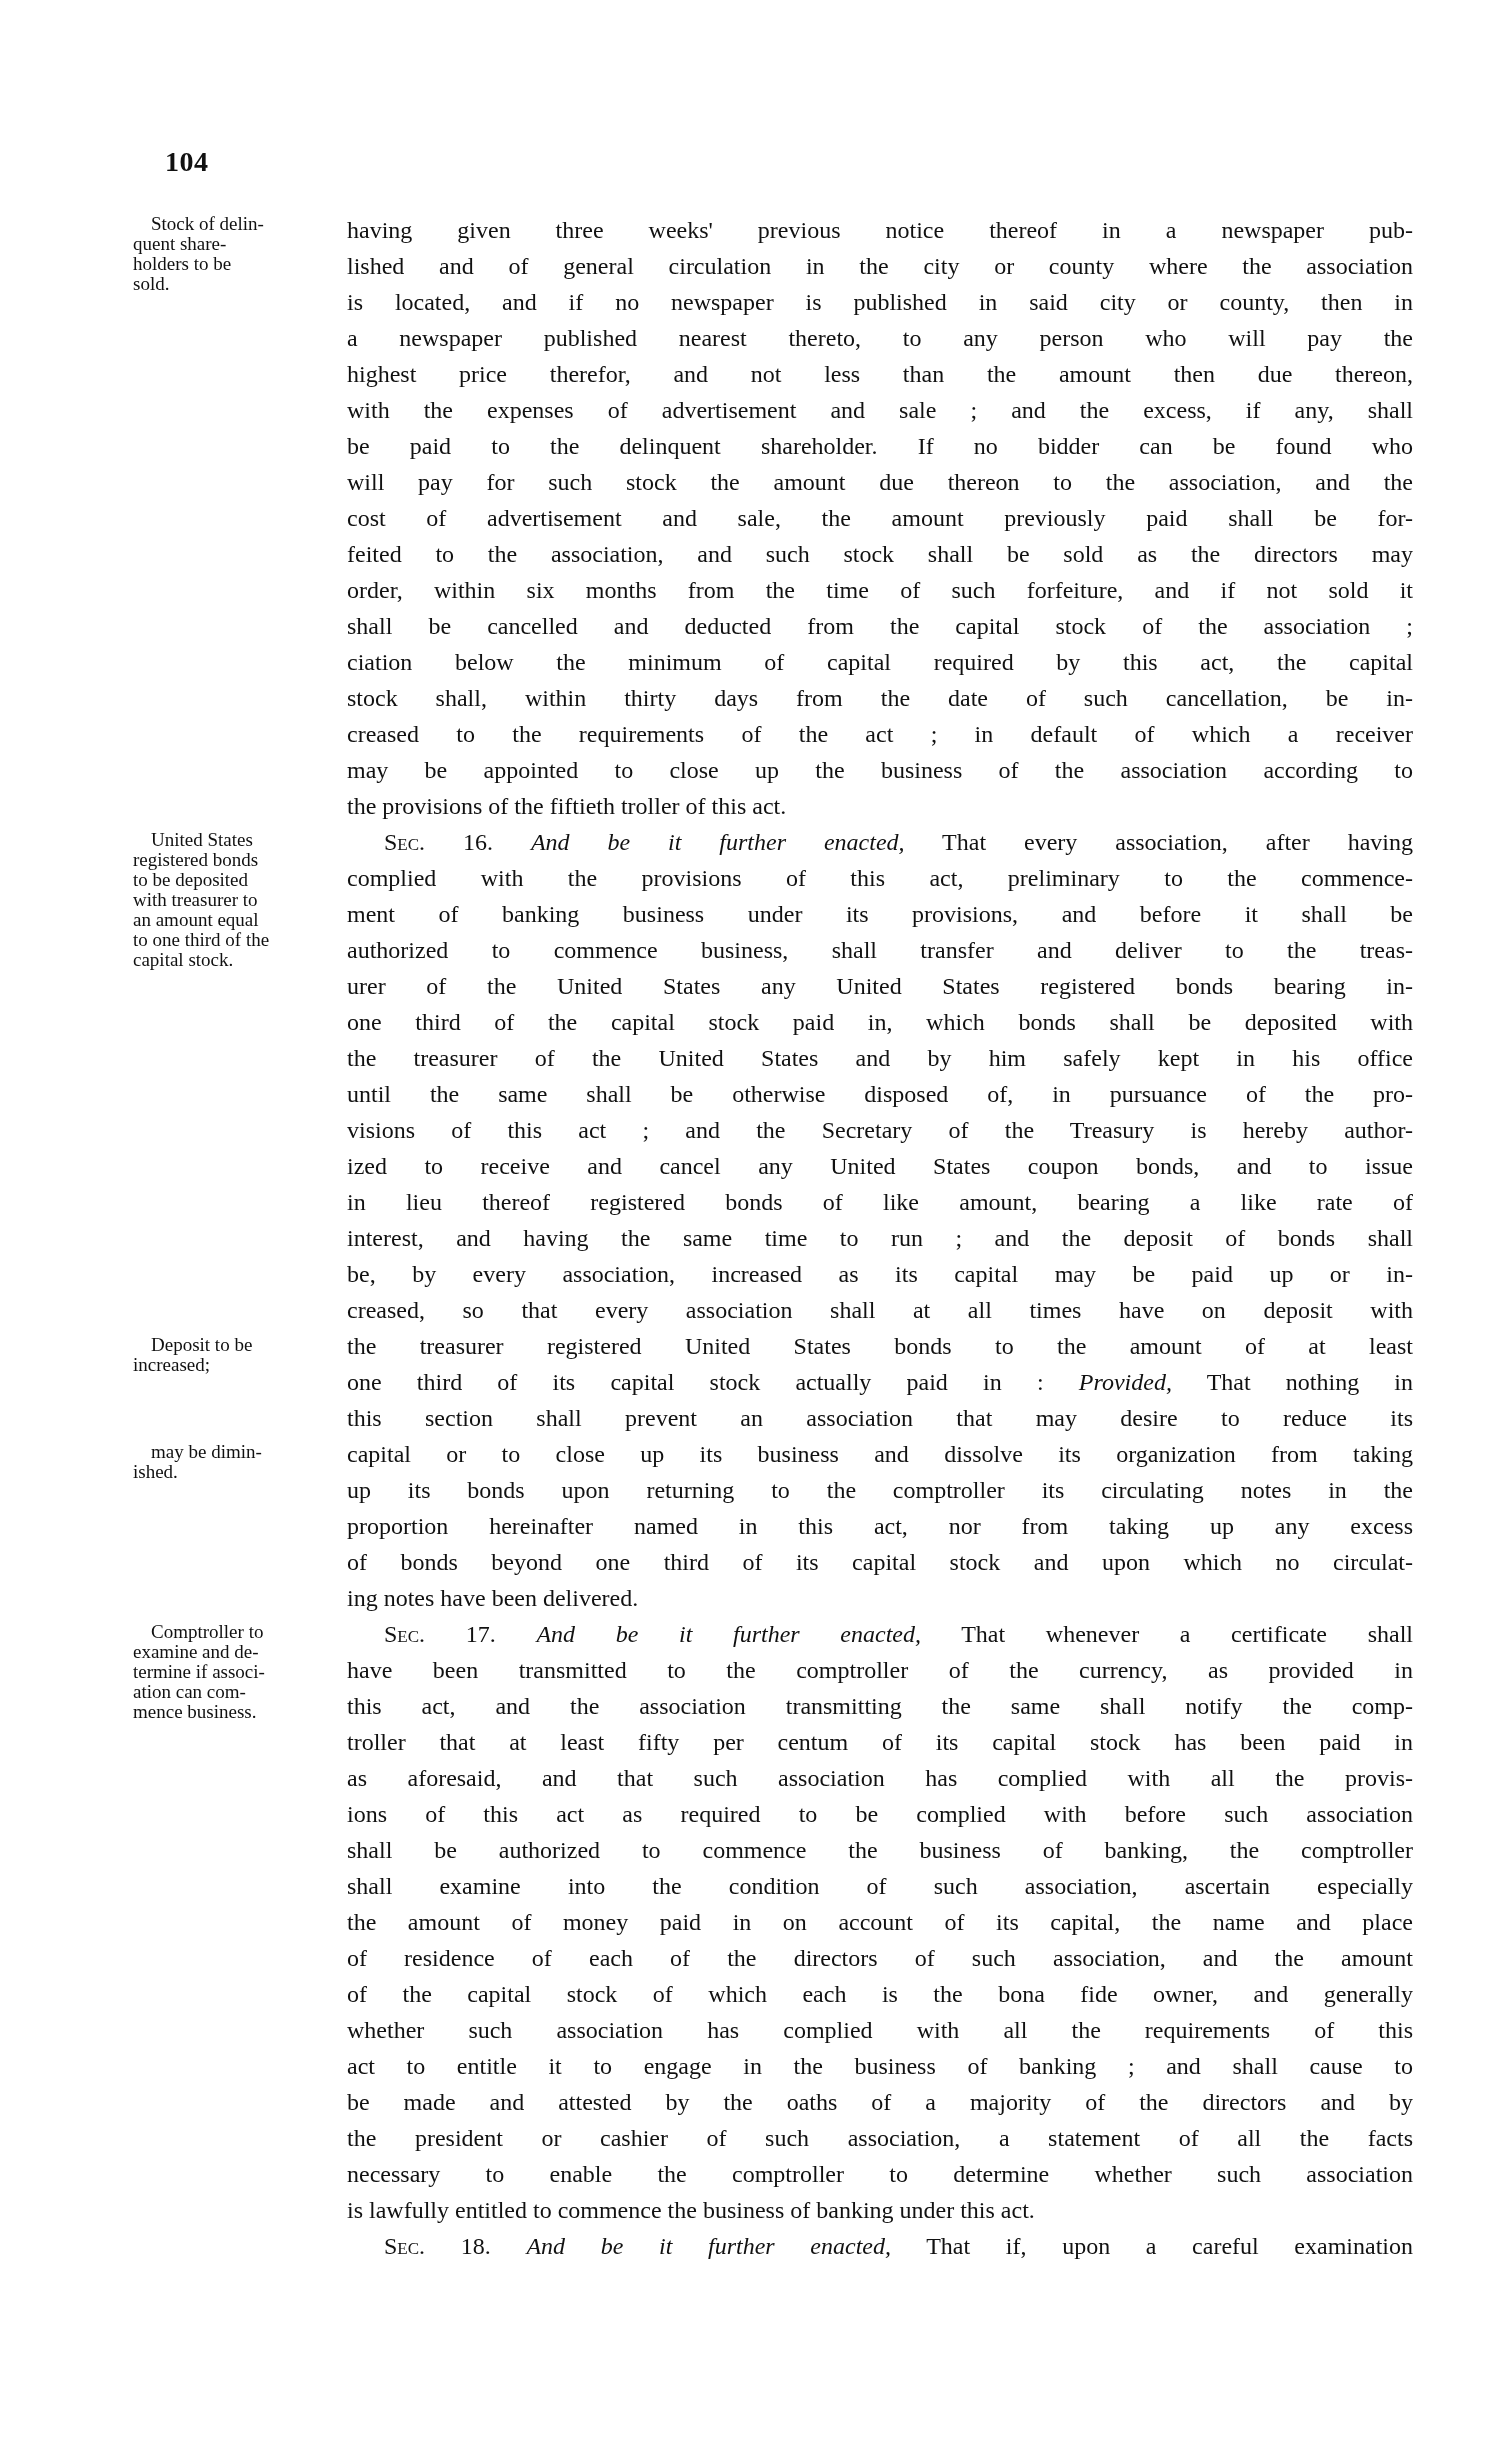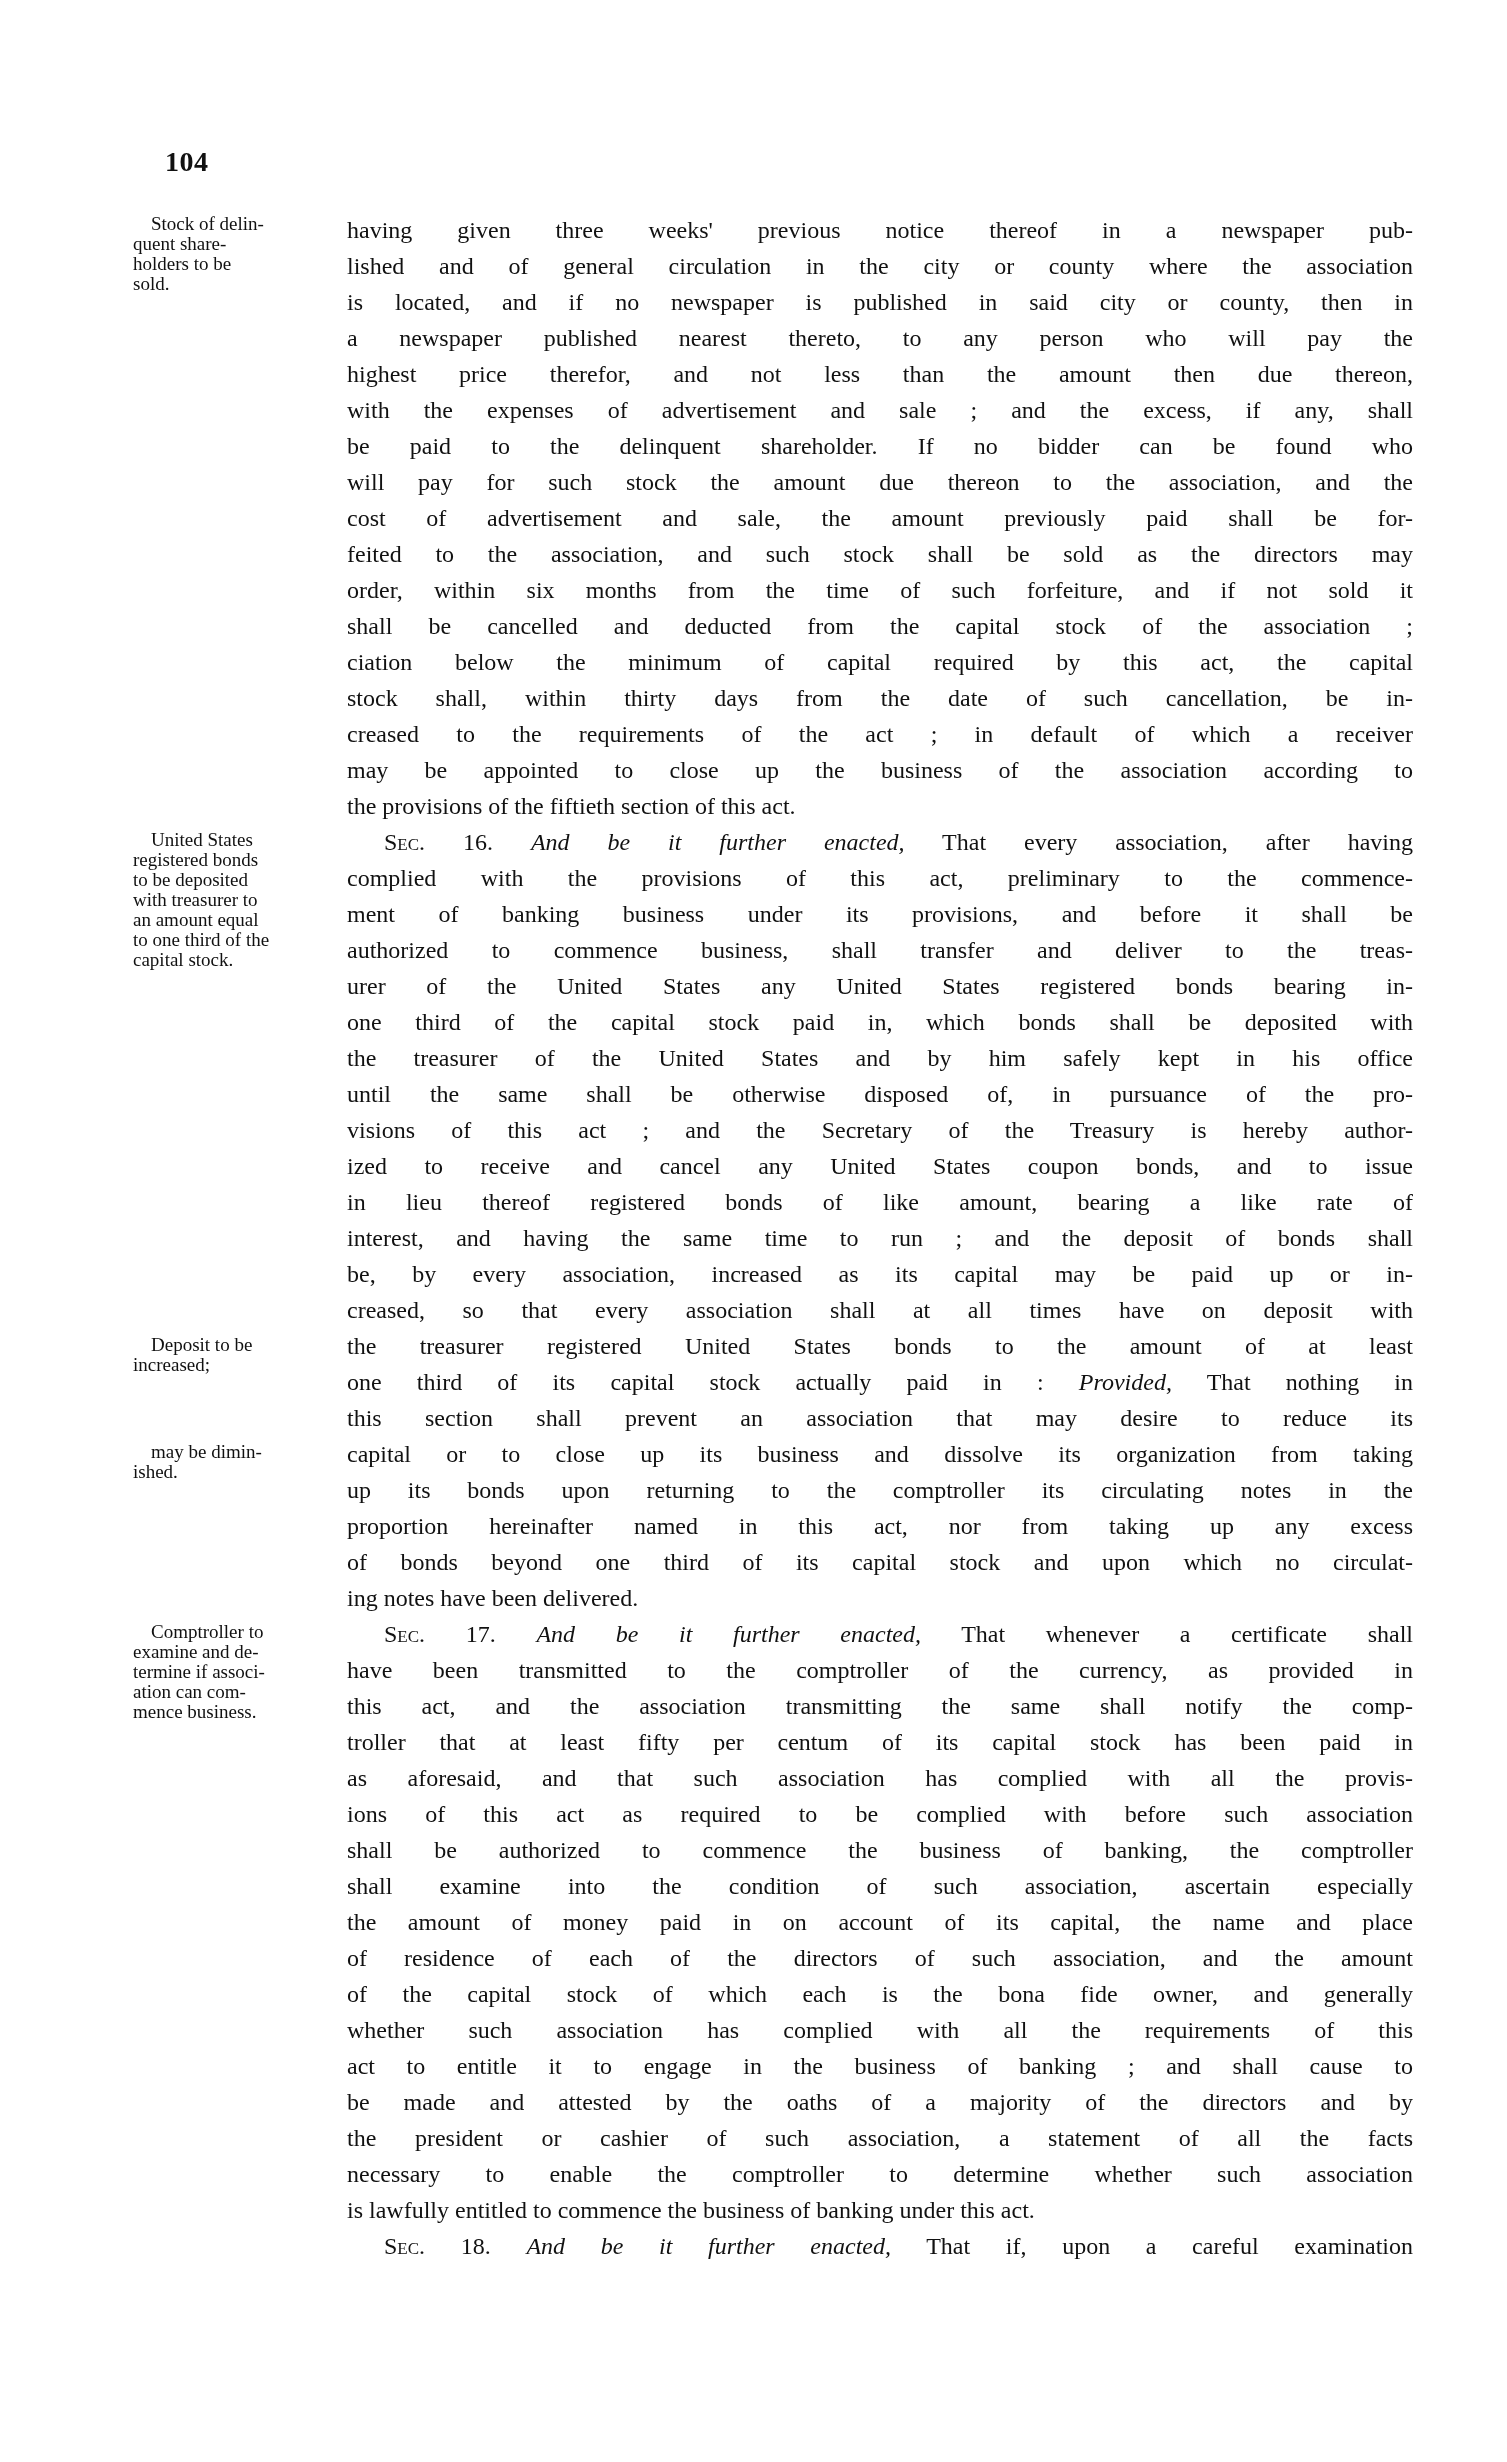--- a/index.html
+++ b/index.html
@@ -69,21 +69,21 @@
       <span class="ln">be paid to the delinquent shareholder. If no bidder can be found who</span>
       <span class="ln">will pay for such stock the amount due thereon to the association, and the</span>
       <span class="ln">cost of advertisement and sale, the amount previously paid shall be for-</span>
       <span class="ln">feited to the association, and such stock shall be sold as the directors may</span>
       <span class="ln">order, within six months from the time of such forfeiture, and if not sold it</span>
       <span class="ln">shall be cancelled and deducted from the capital stock of the association ;</span>
       <span class="ln">ciation below the minimum of capital required by this act, the capital</span>
       <span class="ln">stock shall, within thirty days from the date of such cancellation, be in-</span>
       <span class="ln">creased to the requirements of the act ; in default of which a receiver</span>
       <span class="ln">may be appointed to close up the business of the association according to</span>
-      <span class="ln last">the provisions of the fiftieth section of this act.</span>
+      <span class="ln last">the provisions of the fiftieth troller of this act.</span>
     </div>
   </div>
 
   <div class="row">
     <div class="margin-note" style="top:5.5px;">
       <span class="line indent">United States</span>
       <span class="line">registered bonds</span>
       <span class="line">to be deposited</span>
       <span class="line">with treasurer to</span>
       <span class="line">an amount equal</span>

